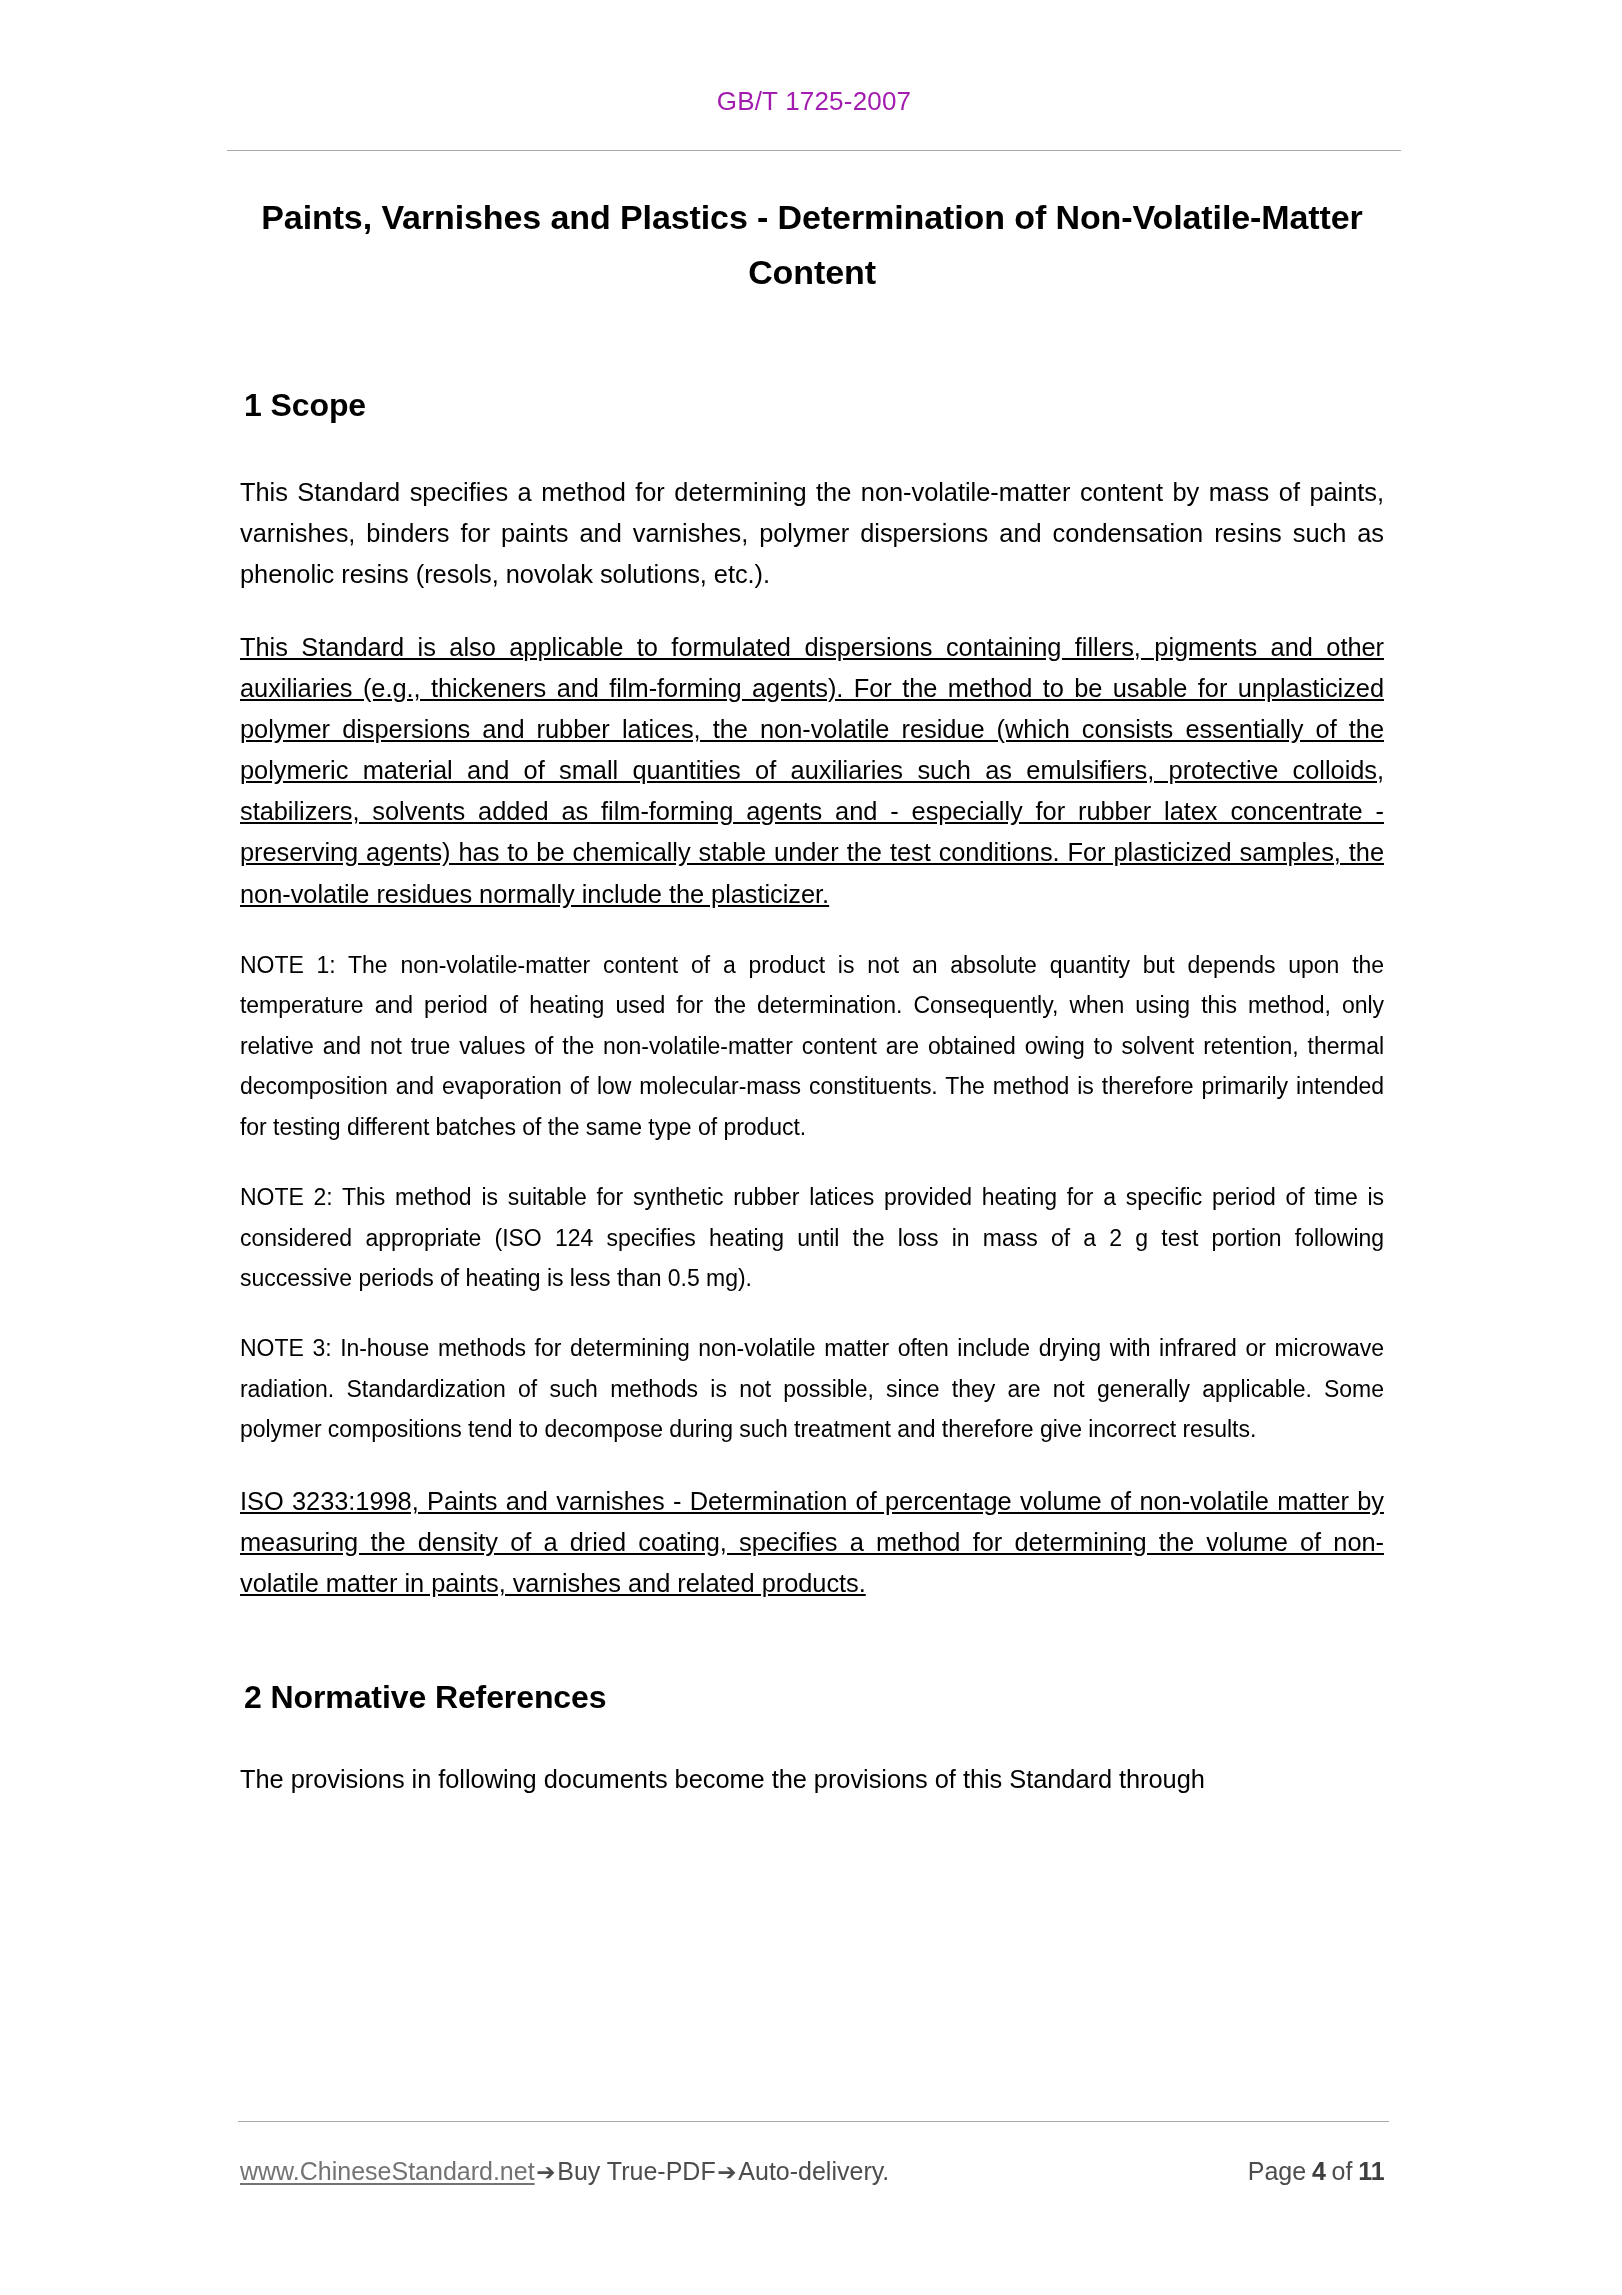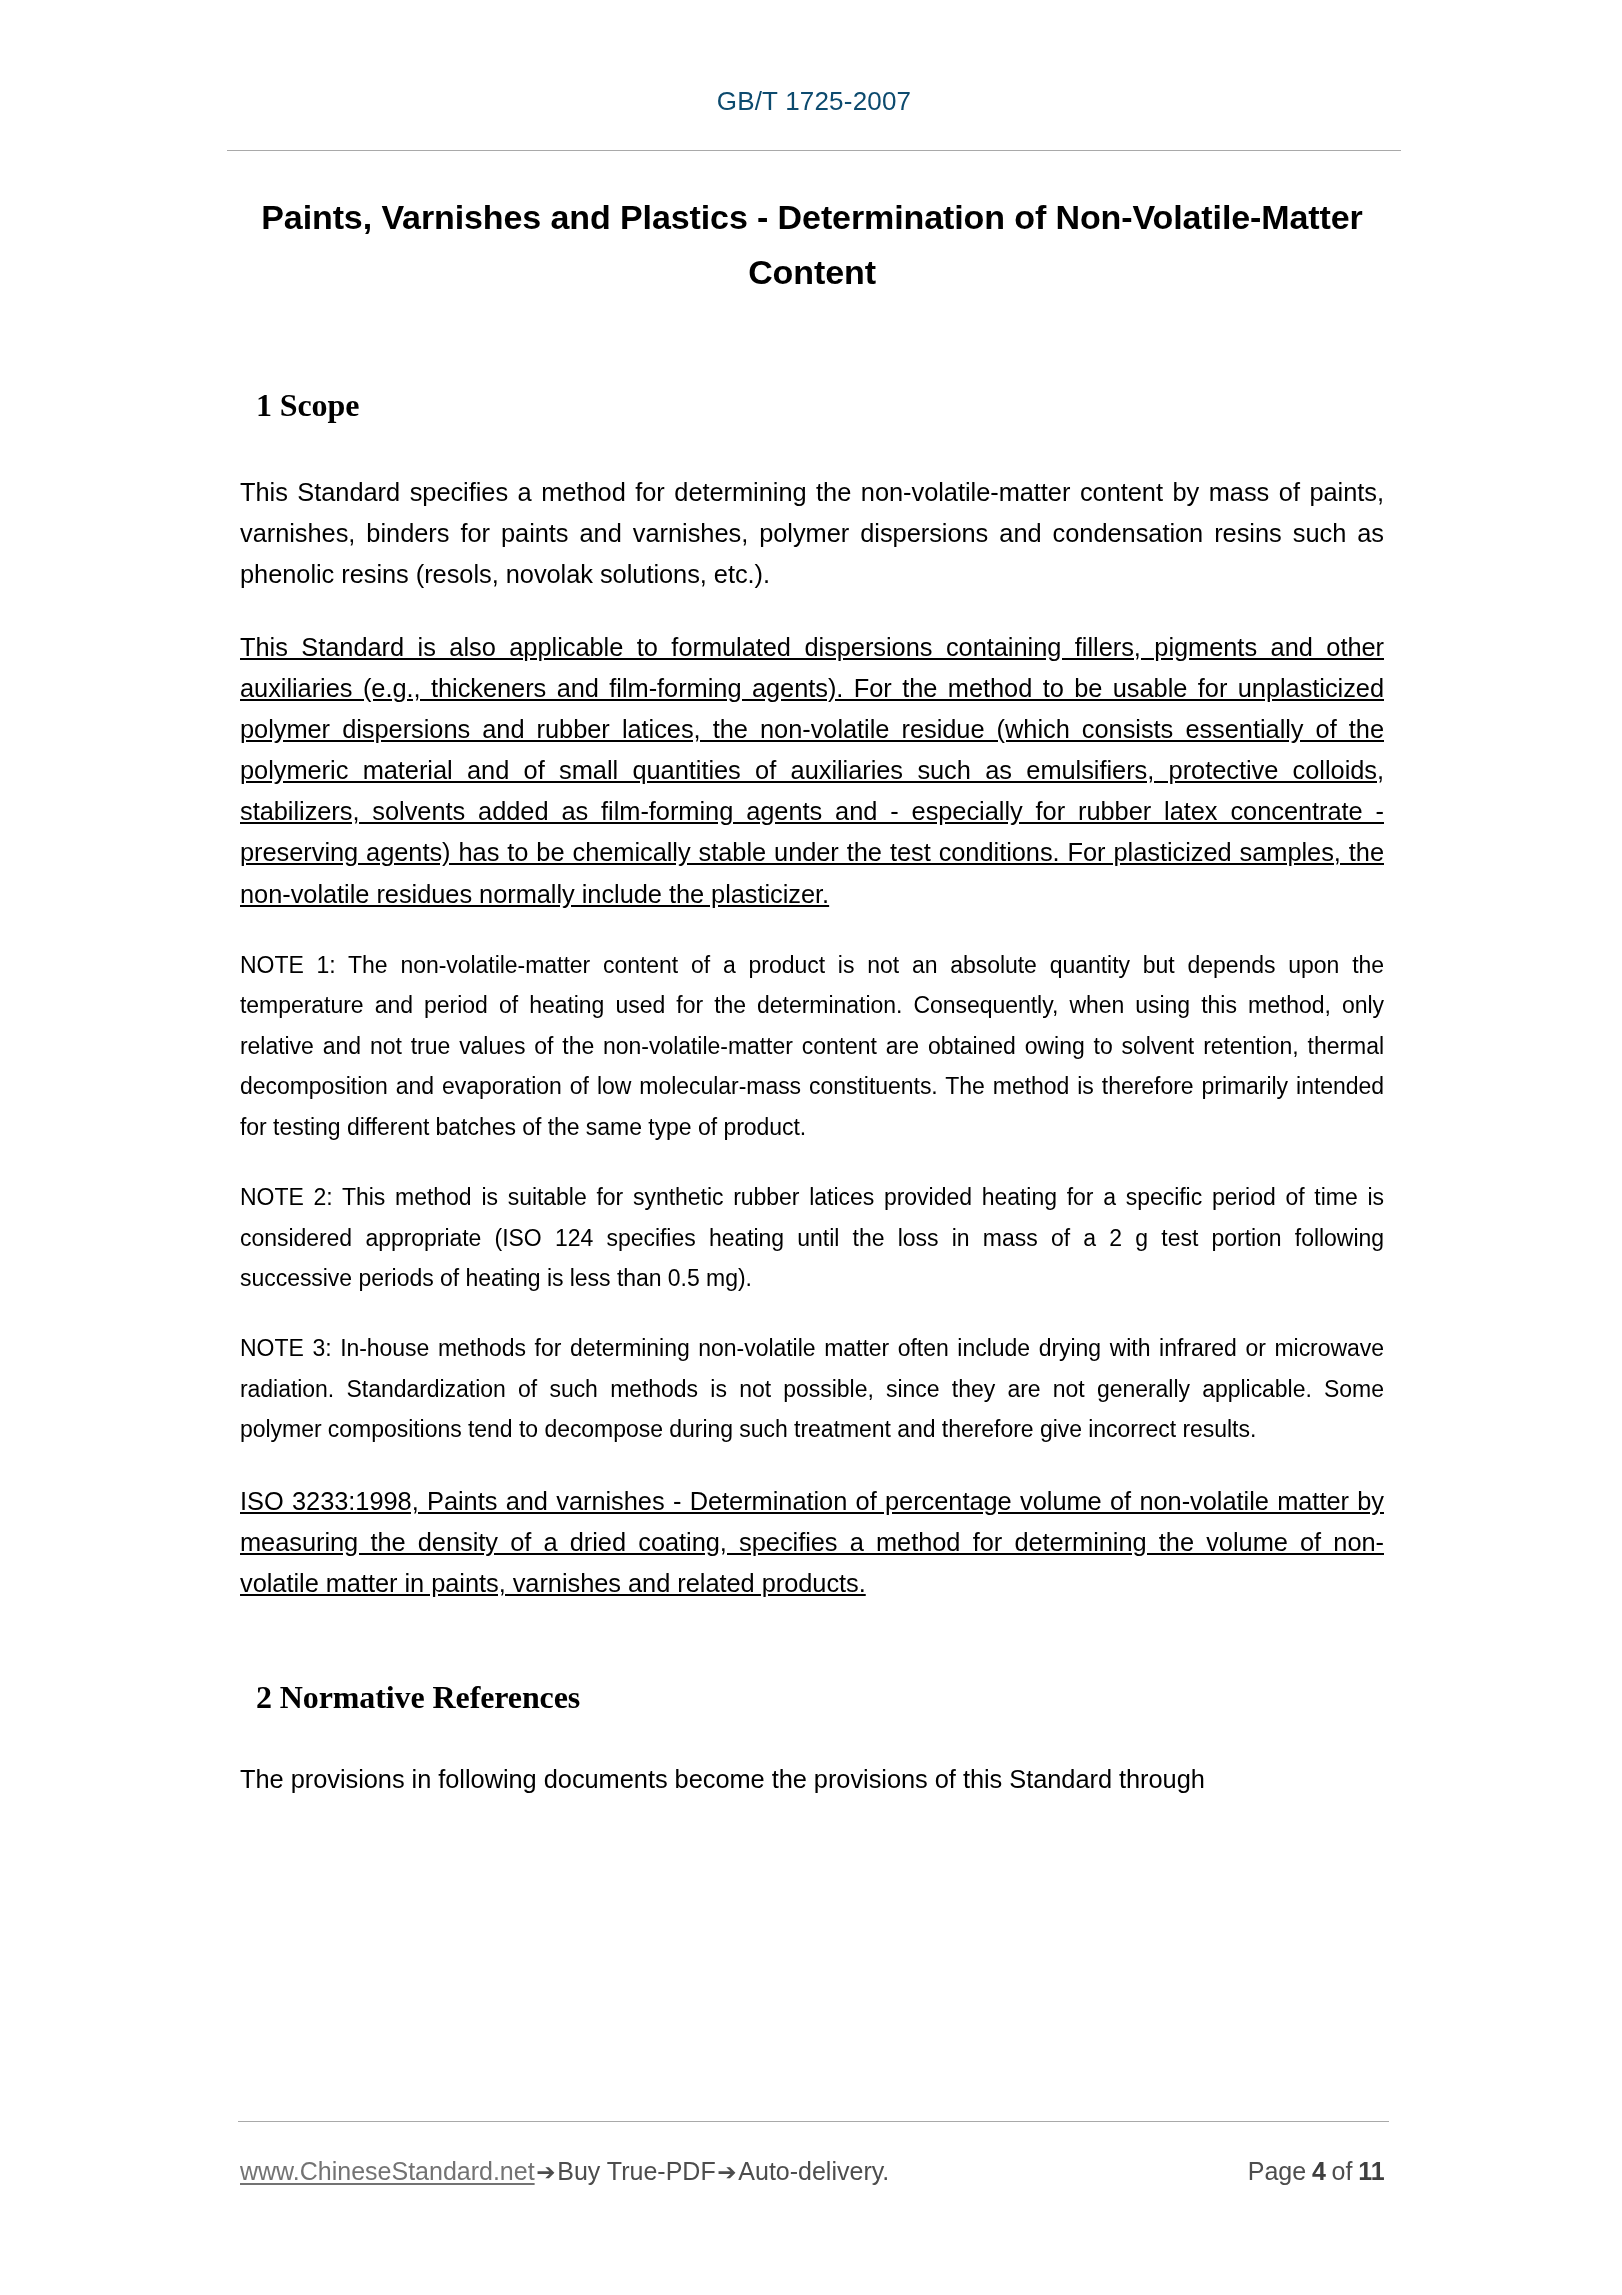--- a/index.html
+++ b/index.html
@@ -27,21 +27,21 @@
   .running-header {
     position: absolute;
     left: 227px;
     top: 86px;
     width: 1174px;
     text-align: center;
   }
   .running-header-text {
     display: inline-block;
     font-size: 26px;
-    color: #0c4a6e;
+    color: #a21caf;
     letter-spacing: 0.2px;
     line-height: 1.2;
   }
   .header-rule {
     position: absolute;
     left: 227px;
     top: 150px;
     width: 1174px;
     height: 0;
     border-top: 1.7px solid #a9a9a9;
@@ -62,23 +62,22 @@
     text-align: center;
     margin: 0 0 0 0;
     padding: 0 6.7px;
     letter-spacing: -0.1px;
   }
 
   .section-heading {
     font-size: 32px;
     font-weight: bold;
     line-height: 1.25;
-    margin: 16px;
+    margin: 4px;
     letter-spacing: -0.1px;
-    font-family: Liberation Serif, serif;
   }
   .section-heading.scope { margin-top: 85px; }
   .section-heading.normrefs { margin-top: 73px; }
 
   .body-para {
     font-size: 25.4px;
     line-height: 1.62;
     text-align: justify;
     text-justify: inter-word;
     margin: 0;

